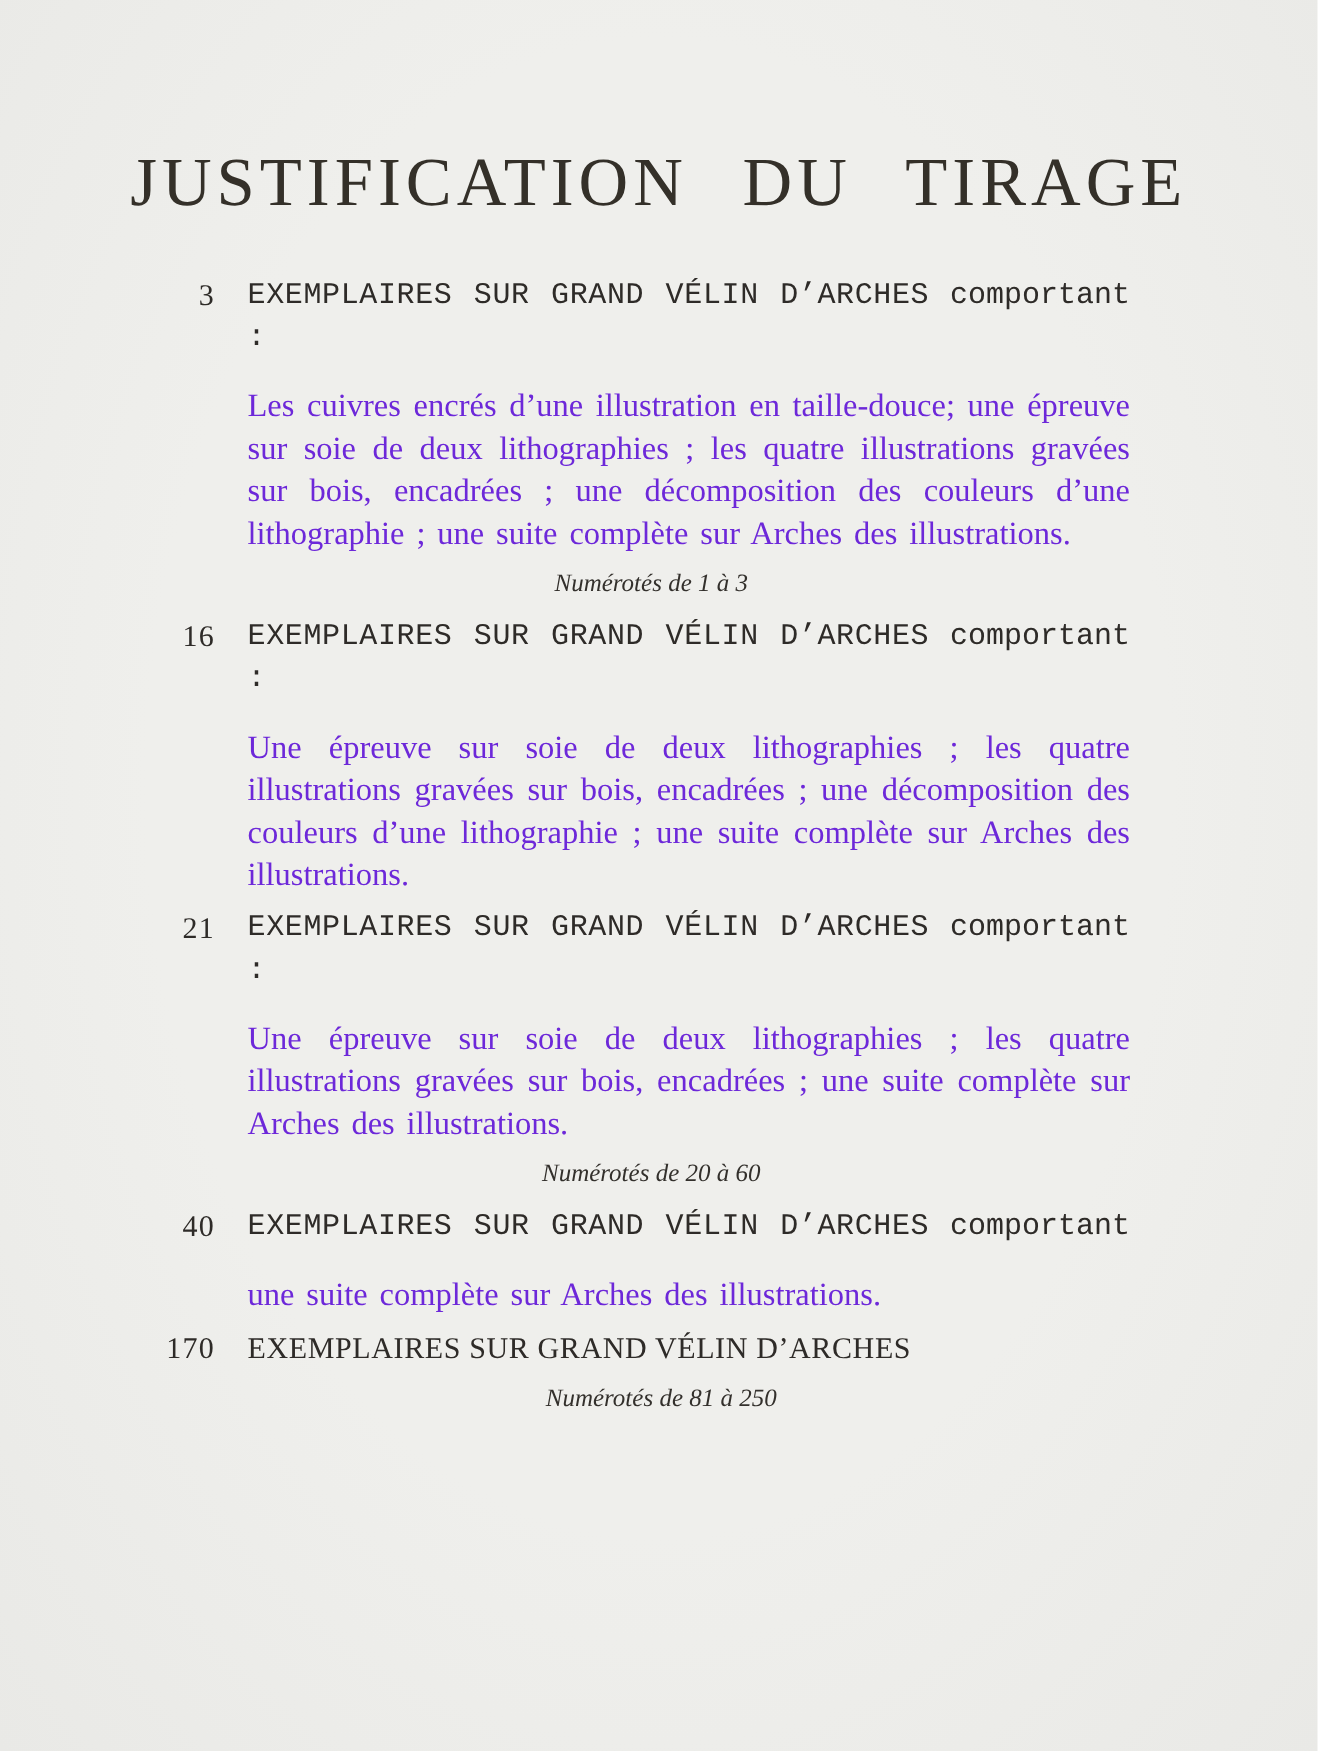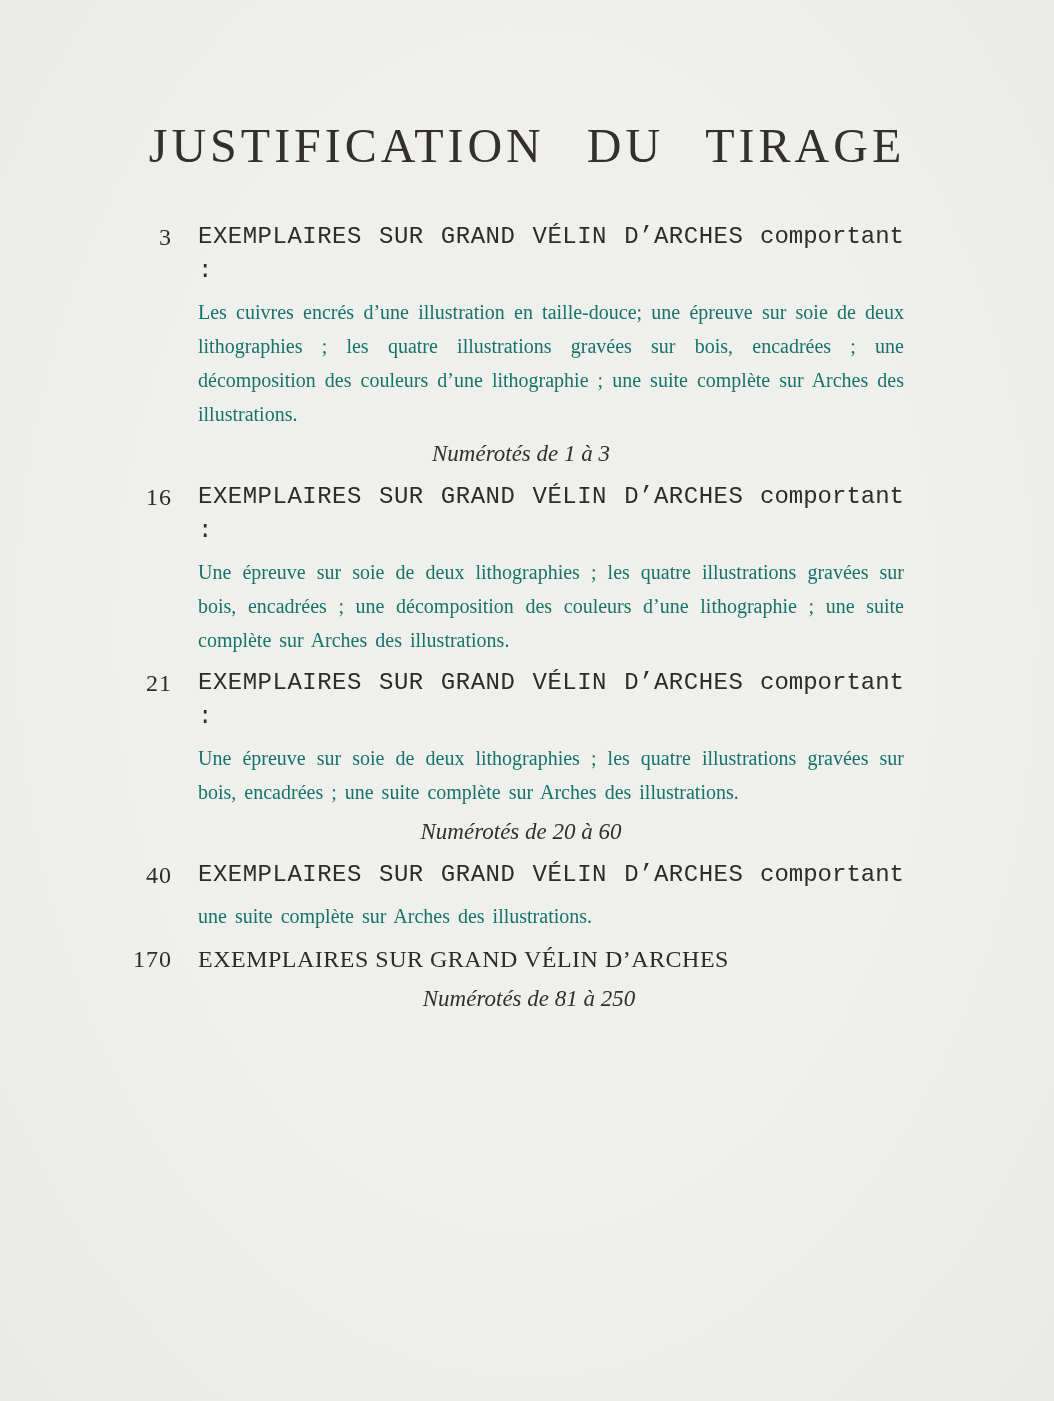--- a/index.html
+++ b/index.html
@@ -17,21 +17,21 @@
   .page {
     box-sizing: border-box;
     width: 1054px;
     height: 1401px;
     padding-top: 118px;
   }
   .title {
     margin: 0 0 46px 0;
     text-align: center;
     font-weight: normal;
-    font-size: 48px;
+    font-size: 55px;
     line-height: 56px;
     letter-spacing: 4px;
     word-spacing: 26px;
     color: #343029;
   }
   .entry {
     display: grid;
     grid-template-columns: 48px 706px;
     column-gap: 26px;
     margin-left: 124px;
@@ -49,31 +49,31 @@
   }
   .heading.stretch {
     text-align: justify;
     text-align-last: justify;
     font-family: Liberation Mono, monospace;
   }
   .heading .caps {
     letter-spacing: 0.5px;
   }
   .body-par {
-    margin-top: 7px;
-    font-size: 20px;
+    margin-top: 20px;
+    font-size: 26px;
     line-height: 34px;
     text-align: justify;
     word-spacing: 3px;
-    color: #0f766e;
+    color: #6d28d9;
   }
   .numline {
     margin-top: 6px;
     font-style: italic;
-    font-size: 23px;
+    font-size: 20px;
     line-height: 34px;
     text-align: center;
     position: relative;
     left: -30px;
     color: #33302c;
   }
   .e170 .numline { left: -22px; }
 </style>
 </head>
 <body>

